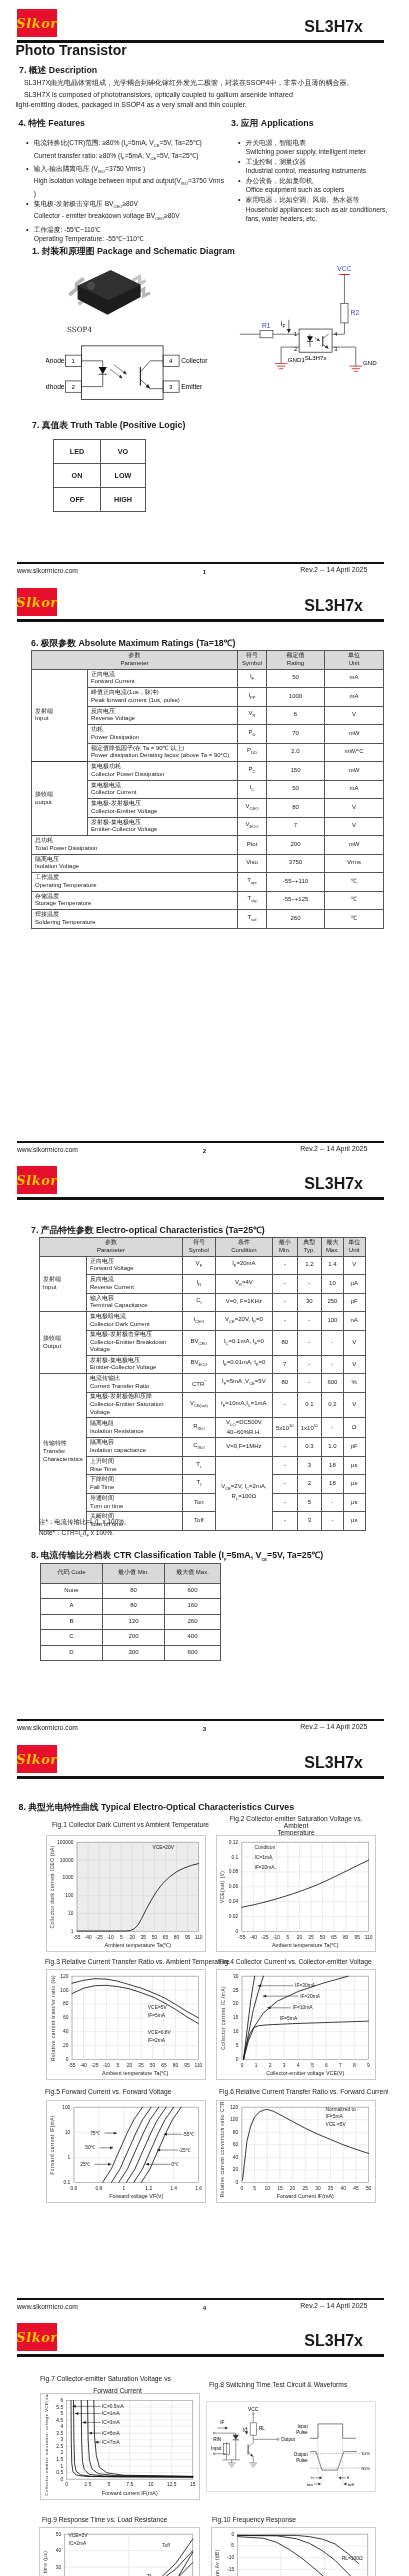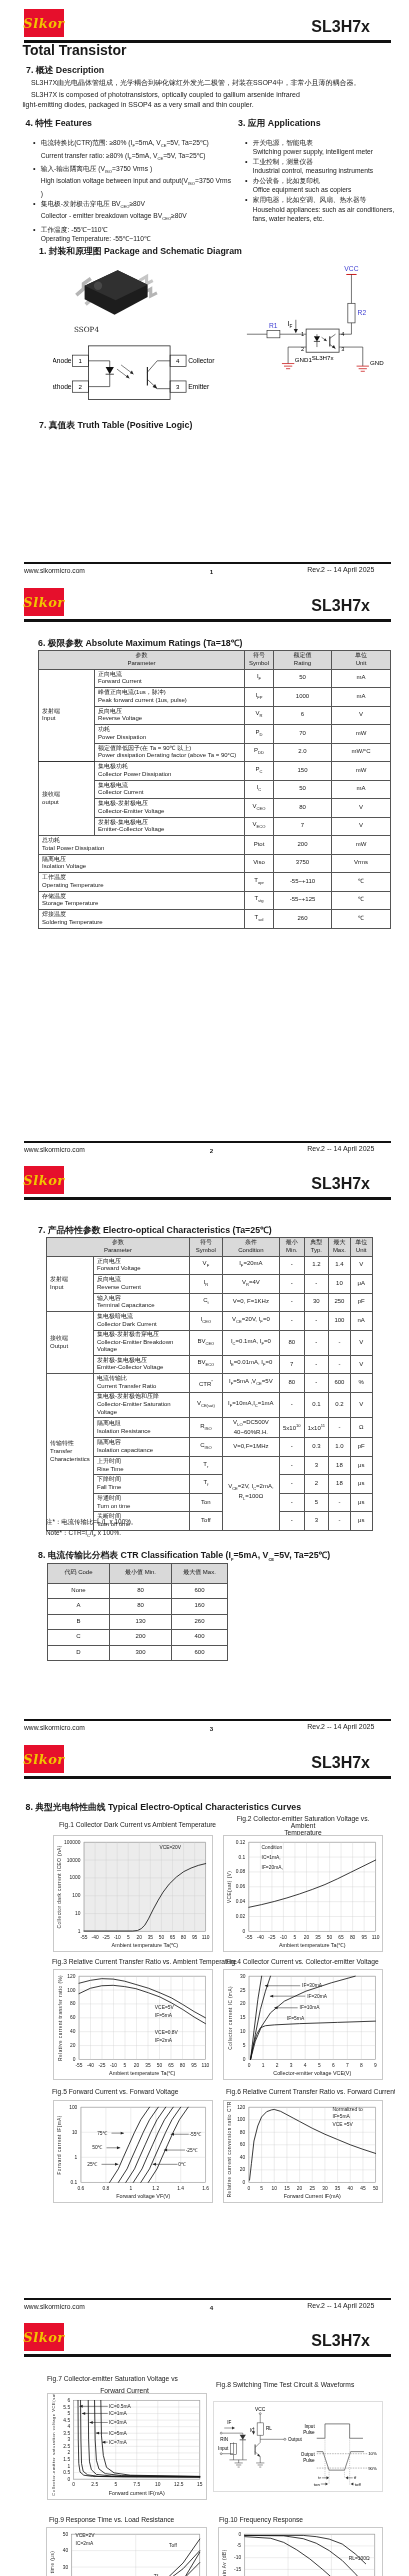--- a/index.html
+++ b/index.html
@@ -1,17 +1,17 @@
 <!DOCTYPE html>
 <html style="font-size:8.2px"><head>
 <meta charset="utf-8">
 <style>
   html,body{margin:0;padding:0;background:#fff;}
   #sheet{position:relative;width:409px;height:4050px;background:#fff;font-family:"Liberation Sans",sans-serif;color:#1a1a1a;}
-  .page{position:absolute;left:0;width:388px;height:579px;background:#fff;overflow:hidden;margin-left:7px;}
+  .page{position:absolute;left:0;width:388px;height:579px;background:#fff;overflow:hidden;}
   .logo{position:absolute;left:17px;top:9.3px;width:40px;height:28px;background:#e60f2c;display:flex;align-items:center;justify-content:center;}
   .logo span{font-family:"DejaVu Serif",serif;font-style:italic;font-weight:bold;font-size:13px;color:#f2c400;letter-spacing:0.5px;}
   .partno{position:absolute;right:25px;top:17.5px;font-size:16px;font-weight:bold;}
   .hrule{position:absolute;left:17px;width:367px;top:40px;height:2.6px;background:#111;}
   .frule{position:absolute;left:17px;width:367px;top:562px;height:2.1px;background:#111;}
   .fsite{position:absolute;left:17px;top:567px;font-size:6.7px;}
   .fpage{position:absolute;left:0;width:409px;top:568px;text-align:center;font-size:6.2px;font-weight:bold;}
   .frev{position:absolute;right:20.6px;top:566px;font-size:7px;}
   .sec{position:absolute;font-weight:bold;font-size:8.8px;white-space:nowrap;}
   .txt{position:absolute;font-size:7px;white-space:nowrap;}
@@ -35,21 +35,21 @@
 
 <div id="sheet">
 
   <div class="page" style="top:0">
     <div class="logo">
         <span>Slkor</span>
       </div>
     <div class="partno">SL3H7x</div>
     <div class="hrule"></div>
 
-    <div class="txt" style="top:42px;left:15.5px;font-size:14px;font-weight:bold">Total Transistor</div>
+    <div class="txt" style="top:42px;left:15.5px;font-size:14px;font-weight:bold">Photo Transistor</div>
     <div class="sec" style="top:65px;left:19px">7. 概述 Description</div>
     <div class="txt" style="top:78px;left:24px">SL3H7X由光电晶体管组成，光学耦合到砷化镓红外发光二极管，封装在SSOP4中，非常小且薄的耦合器。</div>
     <div class="txt" style="top:91px;left:24px">SL3H7X is composed of phototransistors, optically coupled to gallium arsenide infrared</div>
     <div class="txt" style="top:101px;left:15.5px">light-emitting diodes, packaged in SSOP4 as a very small and thin coupler.</div>
 
     <div class="sec" style="top:118px;left:18.5px">4. 特性 Features</div>
     <div class="sec" style="top:118px;left:231px">3. 应用 Applications</div>
 
     <div class="blist" style="top:138px;left:26px;width:201px">
       <div class="it">
@@ -160,20 +160,40 @@
       <polygon points="120,146 116,138 124,138" fill="#222"></polygon>
       <path d="M140,173 H105 V205" stroke="#333" stroke-width="1.3" fill="none"></path>
       <path d="M93,205 H117 M97,210 H113 M101,215 H109" stroke="#cc2222" stroke-width="1.6" fill="none"></path>
       <text x="118" y="202" font-size="12">GND1</text>
       <path d="M204,173 H250 V210" stroke="#333" stroke-width="1.3" fill="none"></path>
       <path d="M238,210 H262 M242,215 H258 M246,220 H254" stroke="#cc2222" stroke-width="1.6" fill="none"></path>
       <text x="264" y="208" font-size="12">GND</text>
     </svg>
 
     <div class="sec" style="top:420px;left:32px">7. 真值表 Truth  Table (Positive  Logic)</div>
+    <table class="ds" style="top:439px;left:53px">
+      <colgroup>
+          <col style="width:47px">
+          <col style="width:45px">
+        </colgroup>
+      <tbody>
+          <tr style="height:24px">
+            <td class="c" style="font-size:7.2px;font-weight:bold">LED</td>
+            <td class="c" style="font-size:7.2px;font-weight:bold">VO</td>
+          </tr>
+      <tr style="height:24px">
+            <td class="c" style="font-size:7.2px;font-weight:bold">ON</td>
+            <td class="c" style="font-size:7.2px;font-weight:bold">LOW</td>
+          </tr>
+      <tr style="height:24px">
+            <td class="c" style="font-size:7.2px;font-weight:bold">OFF</td>
+            <td class="c" style="font-size:7.2px;font-weight:bold">HIGH</td>
+          </tr>
+    </tbody>
+      </table>
 
     <div class="frule"></div>
     <div class="fsite">www.slkormicro.com</div>
     <div class="fpage">1</div>
     <div class="frev">Rev.2 -- 14 April 2025</div>
   </div>
 
   <div class="page" style="top:579px">
     <div class="logo">
         <span>Slkor</span>

